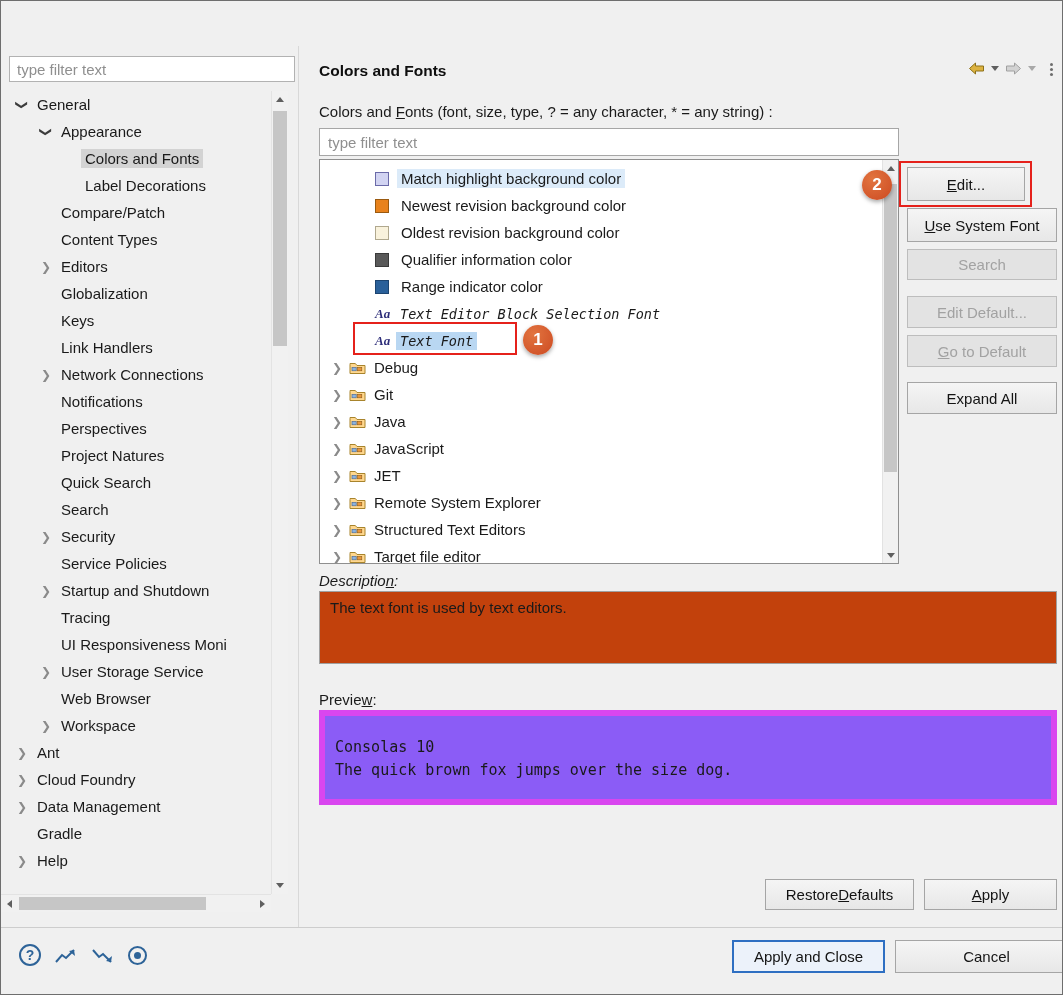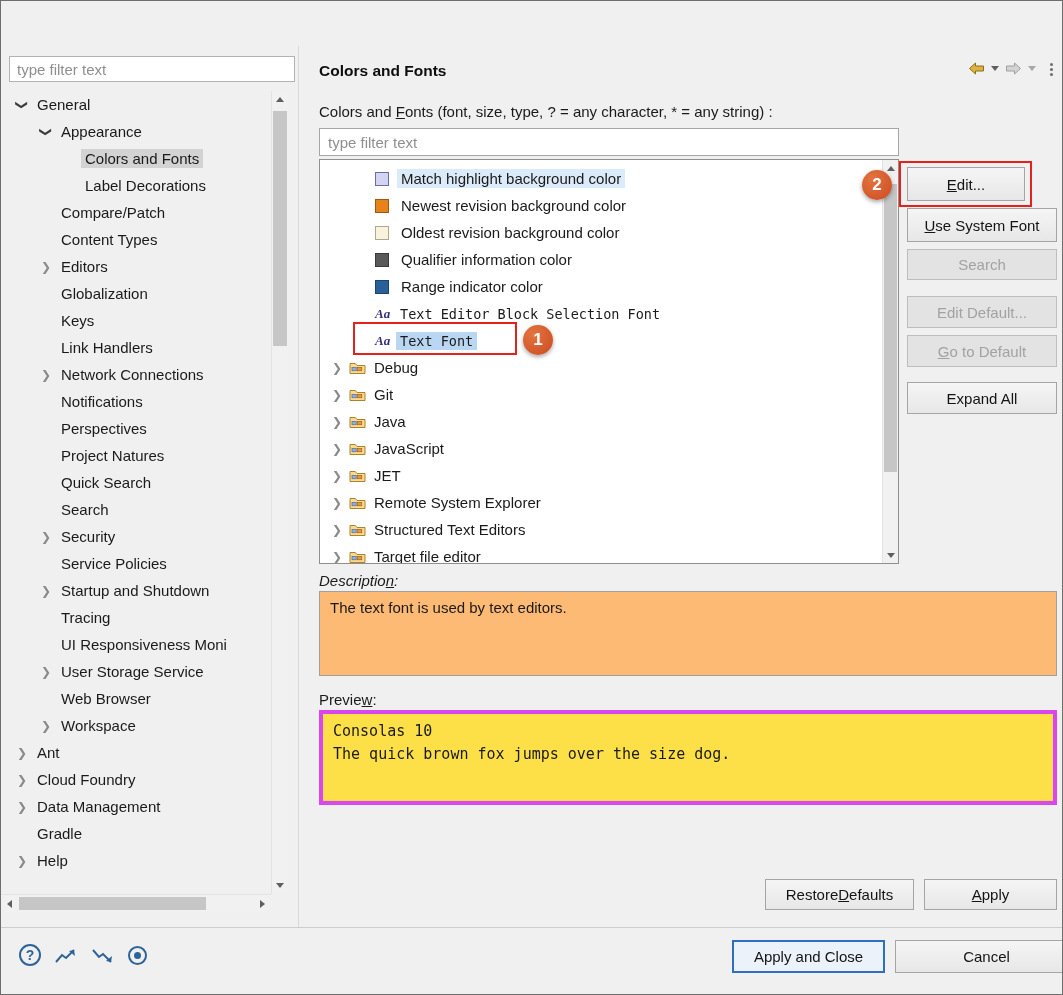--- a/index.html
+++ b/index.html
@@ -65,21 +65,21 @@
              background: #fff; border: 1px solid #8f8f8f; overflow: hidden; }
   .fc-rows { position: absolute; left: 0; top: 5px; right: 17px; bottom: 0; overflow: hidden; }
   .fc-row { height: 27px; display: flex; align-items: center; white-space: nowrap; }
   .fc-row.swatch, .fc-row.font { padding-left: 55px; }
   .fc-row.category { padding-left: 12px; }
   .fc-chevron { width: 17px; flex: 0 0 17px; font-size: 12px; color: #8a8a8a; }
   .fc-folder { width: 21px; flex: 0 0 21px; display: inline-flex; align-items: center; }
   .fc-swatch { width: 14px; height: 14px; flex: 0 0 14px; border: 1px solid #555; margin-right: 8px; }
   .fc-aa { width: 21px; flex: 0 0 21px; font: italic bold 13px "Liberation Serif", serif; color: #2e2e7a; }
   .fc-label { padding: 1px 4px; }
-  .fc-row.font .fc-label { font-family: "DejaVu Sans Mono", monospace; font-size: 13.5px; }
+  .fc-row.font .fc-label { font-family: "DejaVu Sans Mono", monospace; font-size: 13.5px; font-style: italic; }
   .fc-row.highlight .fc-label { background: #dcebf9; }
   .fc-row.selected .fc-label { background: #b9d7f2; }
   .list-vscroll { right: 0; top: 0; width: 16px; height: 100%; border-left: 1px solid #e2e2e2; position: absolute; }
   .list-vscroll .arrow { left: 0; right: 0; height: 16px; }
 
   
   .btn { position: absolute; display: flex; align-items: center; justify-content: center;
          font: 15px "Liberation Sans", sans-serif; color: #141414;
          background: linear-gradient(#f5f5f5, #e7e7e7); border: 1px solid #a5a5a5; cursor: default; }
   .btn.disabled { color: #a2a2a2; background: #e3e3e3; border-color: #bdbdbd; }
@@ -89,25 +89,25 @@
   #btn-editdef    { left: 906px; top: 295px; width: 150px; height: 32px; }
   #btn-gotodef    { left: 906px; top: 334px; width: 150px; height: 32px; }
   #btn-expand     { left: 906px; top: 381px; width: 150px; height: 32px; }
   #btn-restore    { left: 764px; top: 878px; width: 149px; height: 31px; }
   #btn-apply      { left: 923px; top: 878px; width: 133px; height: 31px; }
   #btn-applyclose { left: 731px; top: 939px; width: 153px; height: 33px; border: 2px solid #2e6fc2; background: #ecf2fa; }
   #btn-cancel     { left: 894px; top: 939px; width: 183px; height: 33px; }
 
   
   .desc-label    { position: absolute; left: 318px; top: 571px; font-style: italic; }
-  .desc-box      { position: absolute; left: 318px; top: 590px; width: 738px; height: 85px;
-                   background: #fdba74; border: 1px solid #a0a0a0; padding: 7px 10px; }
+  .desc-box      { position: absolute; left: 318px; top: 590px; width: 738px; height: 73px;
+                   background: #c2410c; border: 1px solid #a0a0a0; padding: 7px 10px; }
   .preview-label { position: absolute; left: 318px; top: 690px; }
   .preview-box   { position: absolute; left: 318px; top: 709px; width: 738px; height: 95px;
-                   background: #fde047; border: 4px solid #d946ef; padding: 6px 10px;
+                   background: #8b5cf6; border: 6px solid #d946ef; padding: 20px 10px;
                    font: 15px "DejaVu Sans Mono", monospace; line-height: 23px; }
 
   
   .footer-divider { position: absolute; left: 0; top: 926px; width: 100%; height: 1px; background: #cdcdcd; }
   .footer-icons { position: absolute; left: 18px; top: 943px; display: flex; gap: 13px; align-items: center; }
   .help-circle { width: 22px; height: 22px; border-radius: 50%; border: 2px solid #2d6398; color: #2d6398;
                  font-weight: bold; font-size: 14px; display: flex; align-items: center; justify-content: center; }
   .rec-ic { width: 19px; height: 19px; border-radius: 50%; border: 2px solid #2d6398; position: relative; display: inline-block; }
   .rec-ic::after { content: ""; position: absolute; left: 4px; top: 4px; width: 7px; height: 7px; border-radius: 50%; background: #2d6398; }
 

